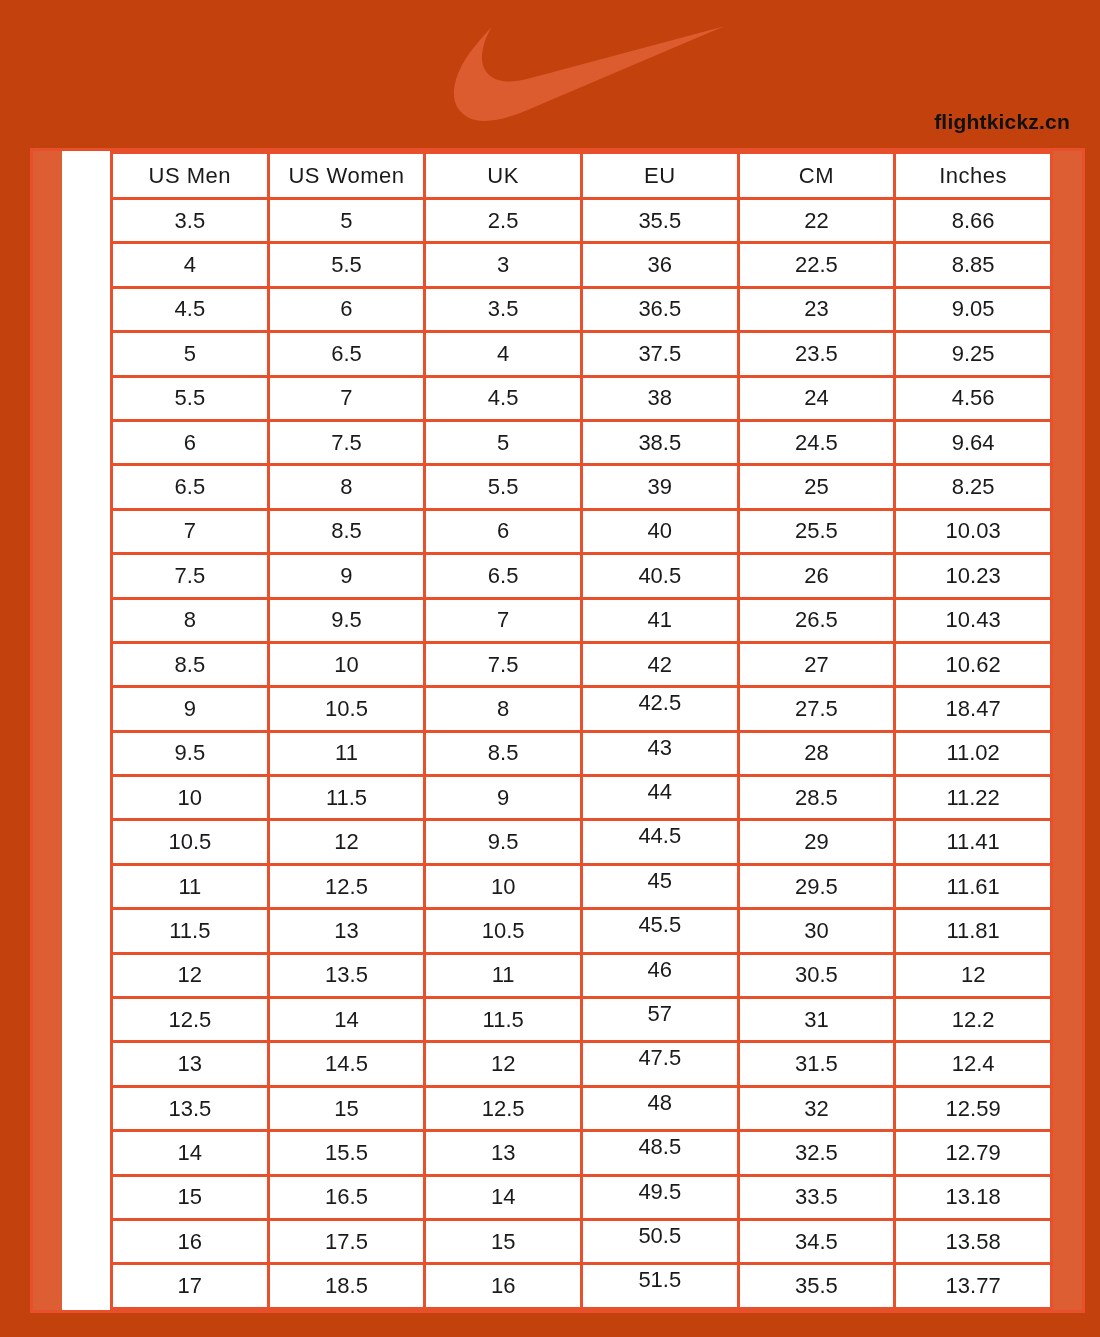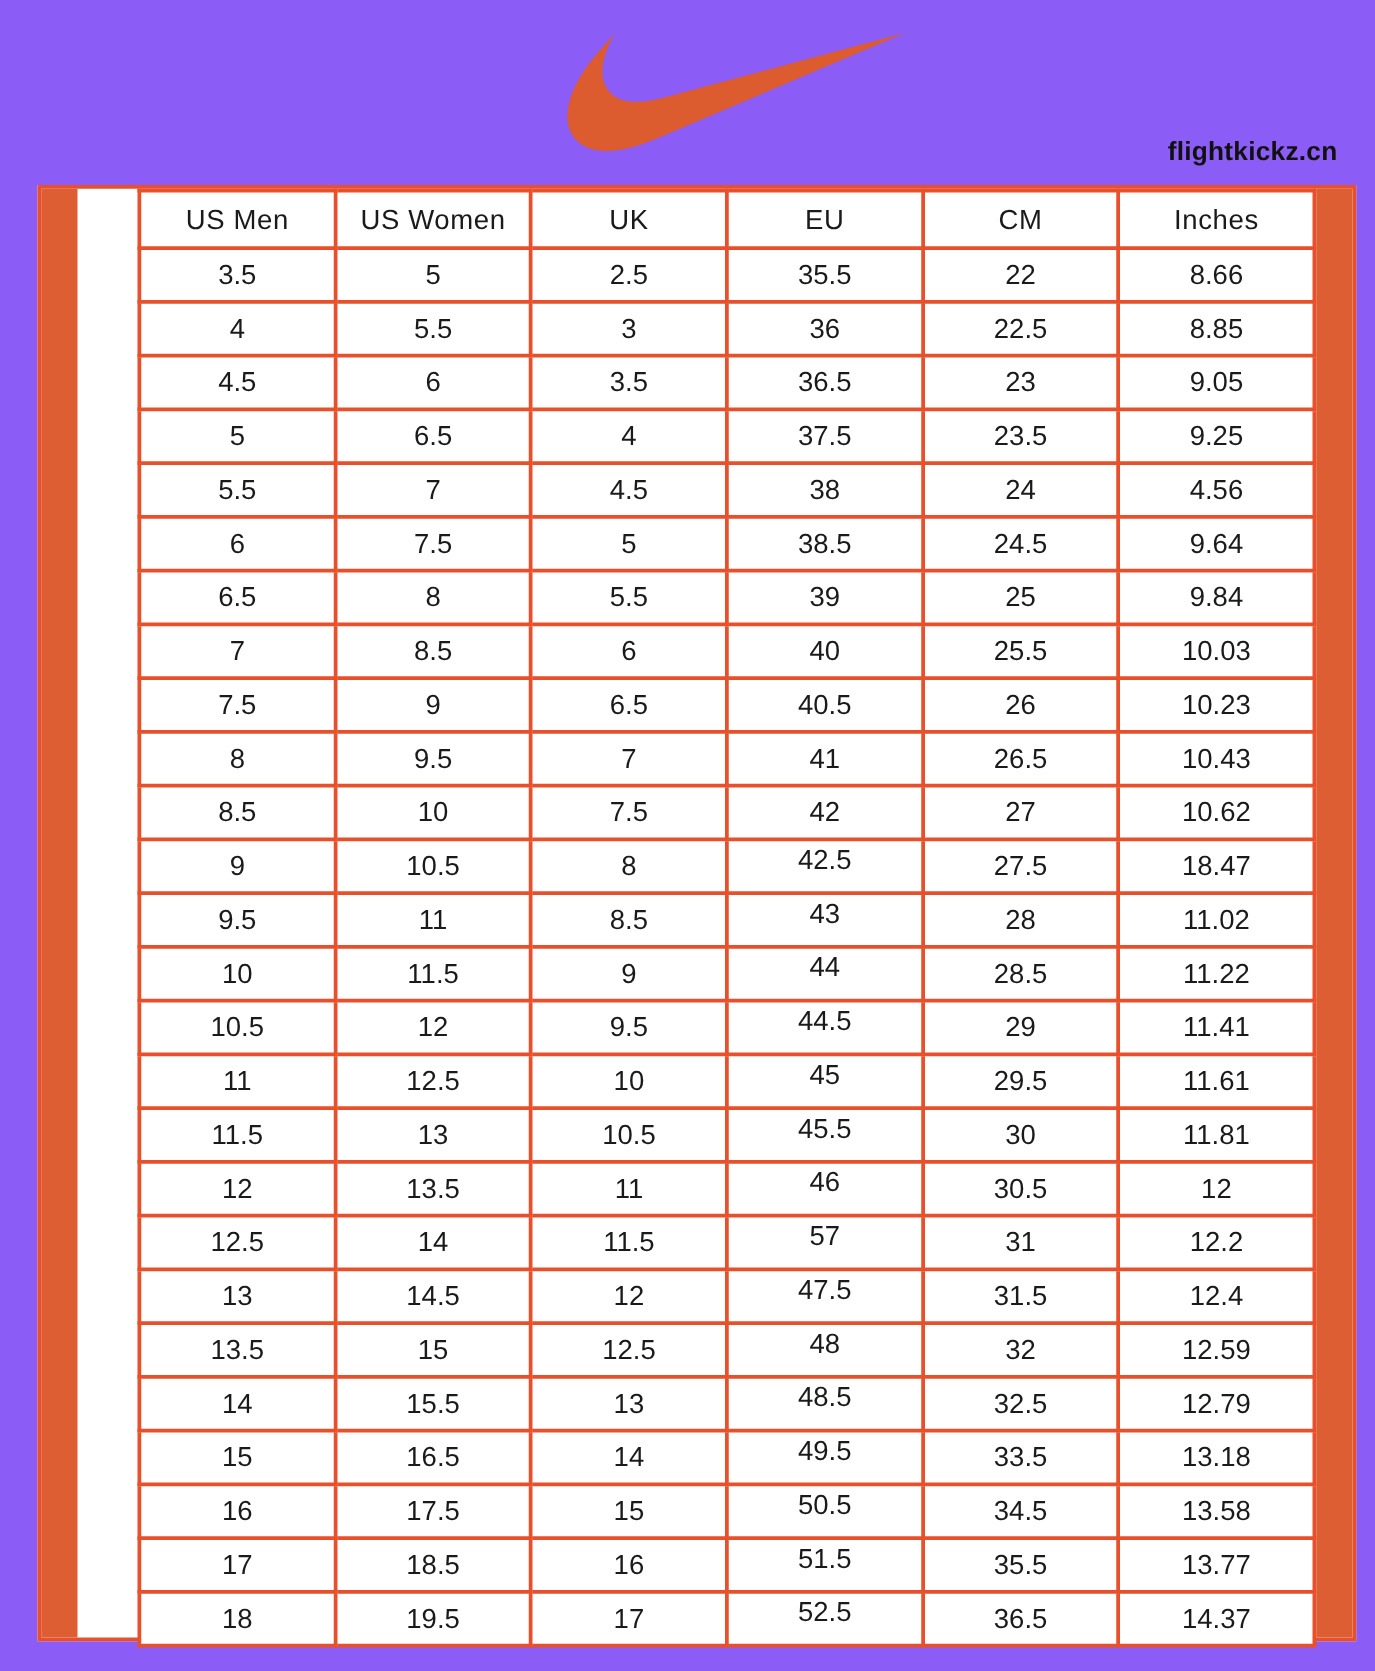--- a/index.html
+++ b/index.html
@@ -7,21 +7,21 @@
     --grid:#E8502B;
     --text:#1a1a1a;
   }
   *{box-sizing:border-box;}
   html,body{margin:0;padding:0;background:#ffffff;}
   body{font-family:"Liberation Sans", sans-serif;color:var(--text);}
   .page{
     position:relative;
     width:1100px;
     height:1337px;
-    background:#8b5cf6;
+    background:#c2410c;
     overflow:hidden;
   }
   .logo{
     position:absolute;
     left:453px;
     top:24px;
     width:272px;
     height:98px;
   }
   .logo svg{display:block;width:272px;height:98px;}
@@ -152,21 +152,21 @@
             <td>38.5</td>
             <td>24.5</td>
             <td>9.64</td>
           </tr>
           <tr>
             <td>6.5</td>
             <td>8</td>
             <td>5.5</td>
             <td>39</td>
             <td>25</td>
-            <td>9.84</td>
+            <td>8.25</td>
           </tr>
           <tr>
             <td>7</td>
             <td>8.5</td>
             <td>6</td>
             <td>40</td>
             <td>25.5</td>
             <td>10.03</td>
           </tr>
           <tr>
@@ -298,26 +298,18 @@
             <td>13.58</td>
           </tr>
           <tr>
             <td>17</td>
             <td>18.5</td>
             <td>16</td>
             <td class="eu-raised">51.5</td>
             <td>35.5</td>
             <td>13.77</td>
           </tr>
-          <tr>
-            <td>18</td>
-            <td>19.5</td>
-            <td>17</td>
-            <td class="eu-raised">52.5</td>
-            <td>36.5</td>
-            <td>14.37</td>
-          </tr>
         </tbody>
     </table>
     <div class="side-bar"></div>
   </div>
 
 </div>
 
 </body></html>

